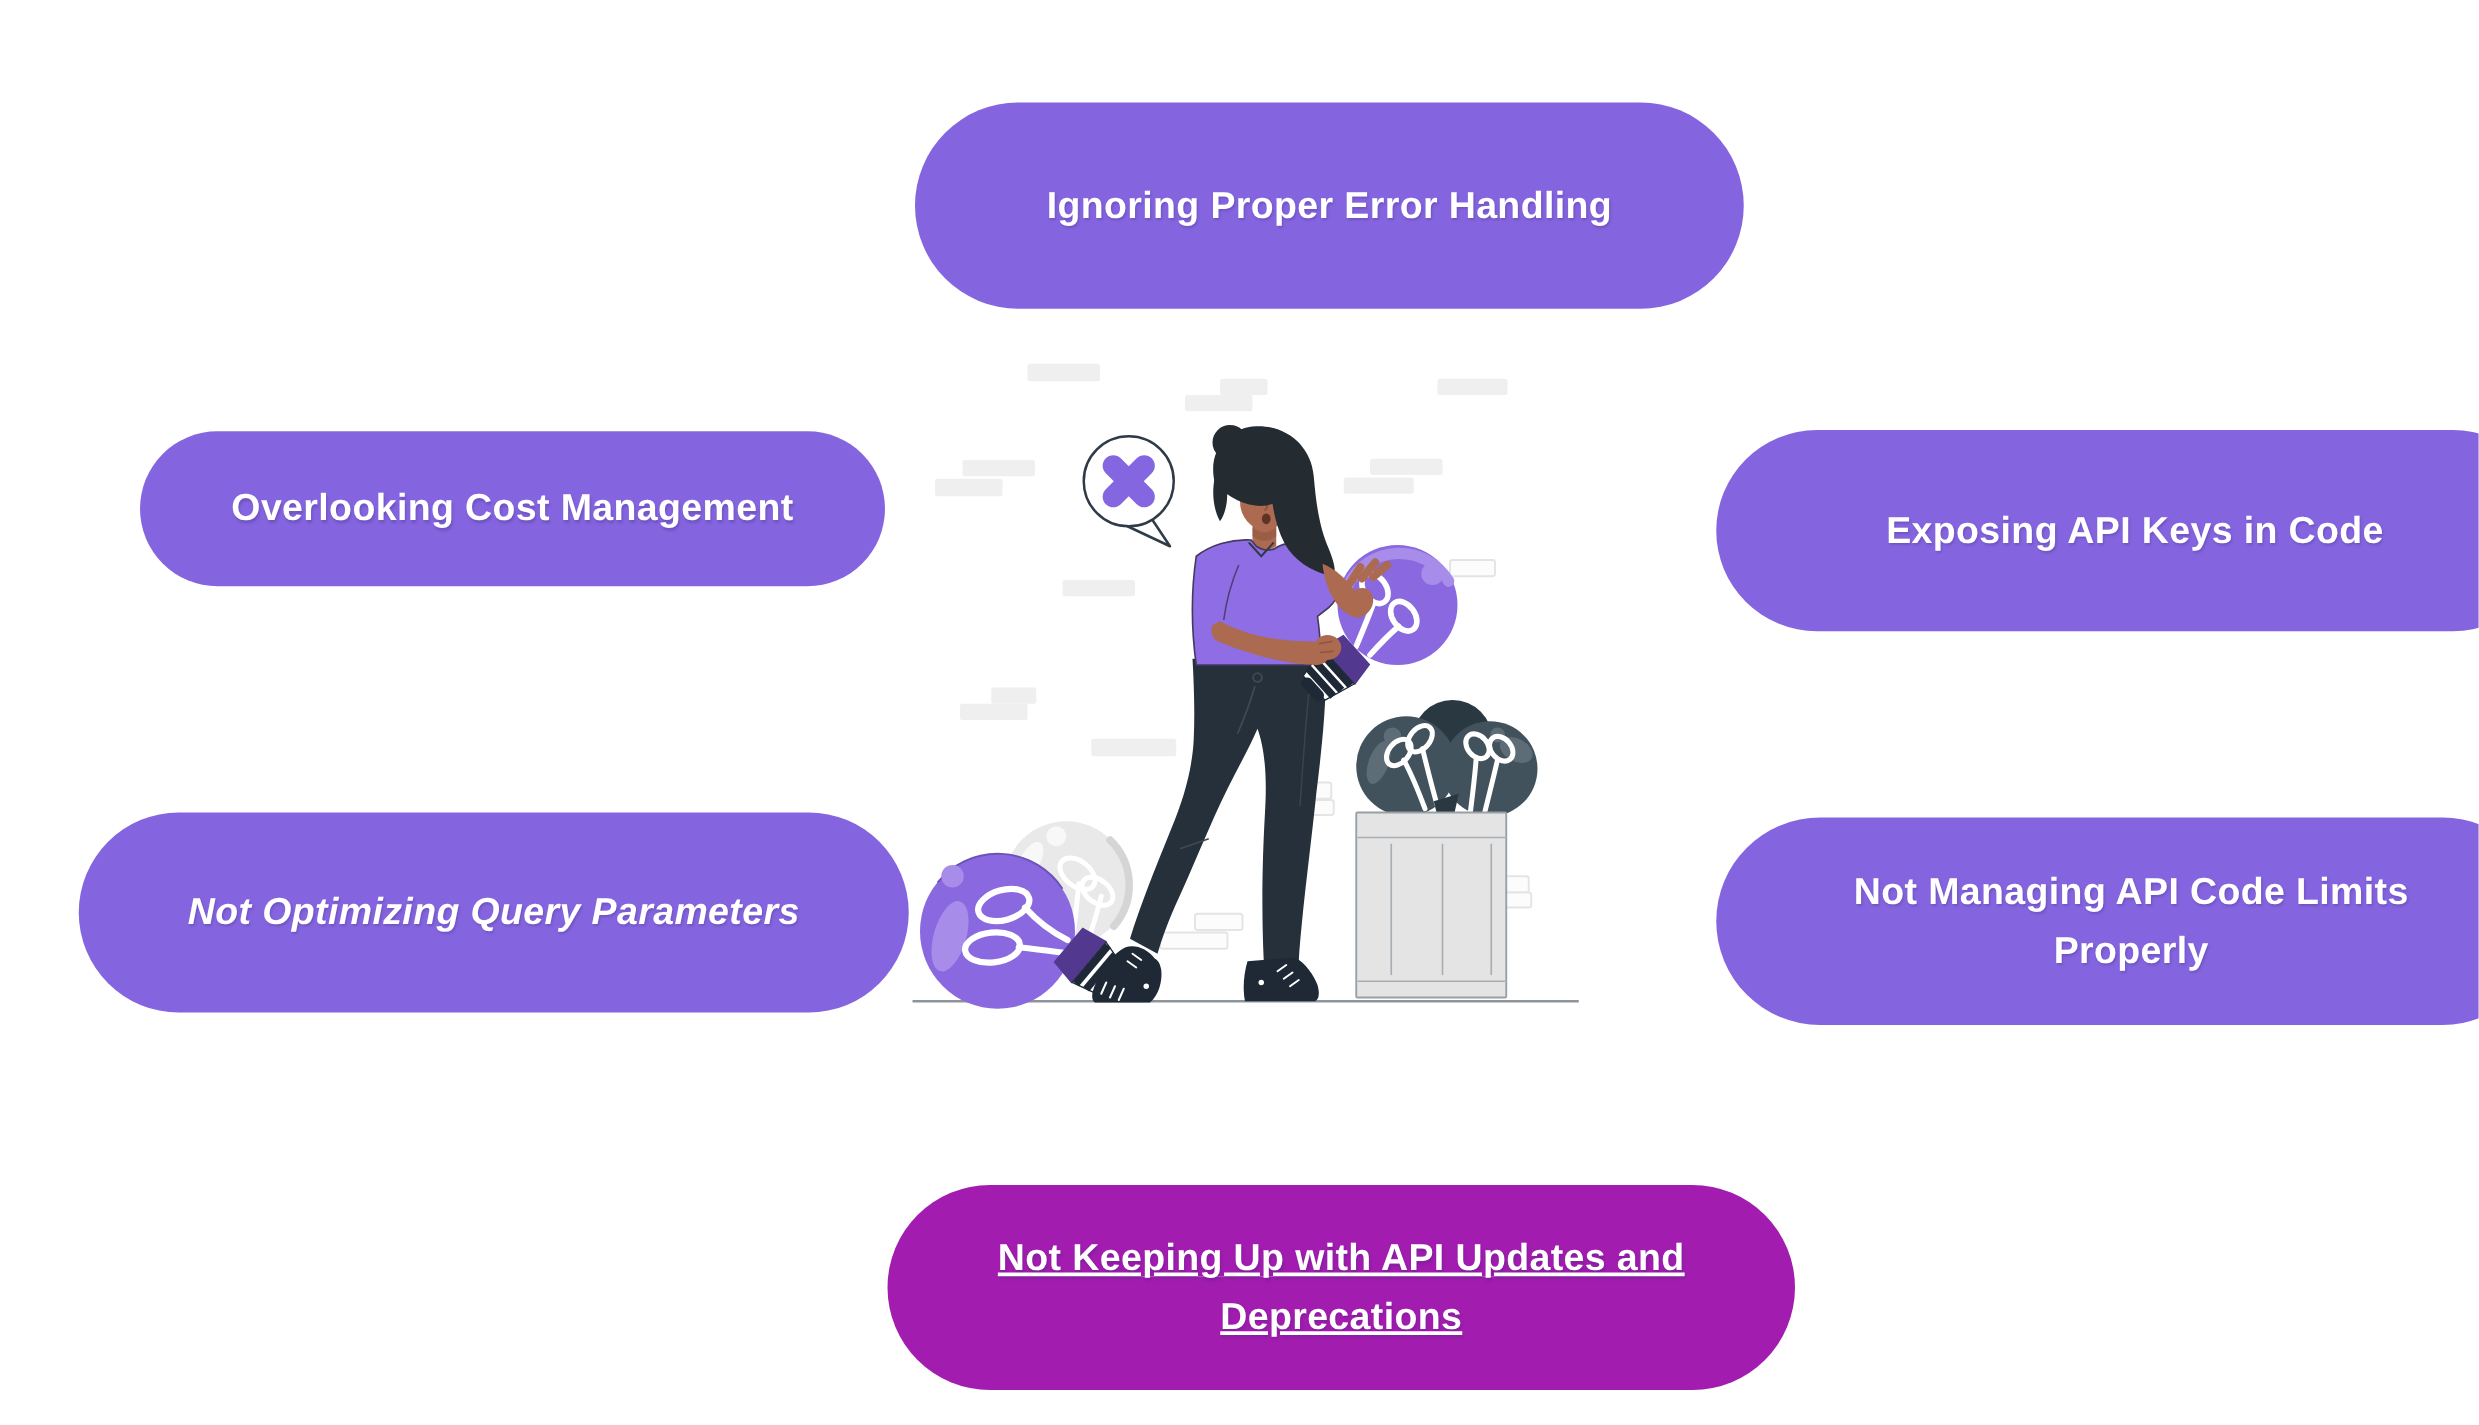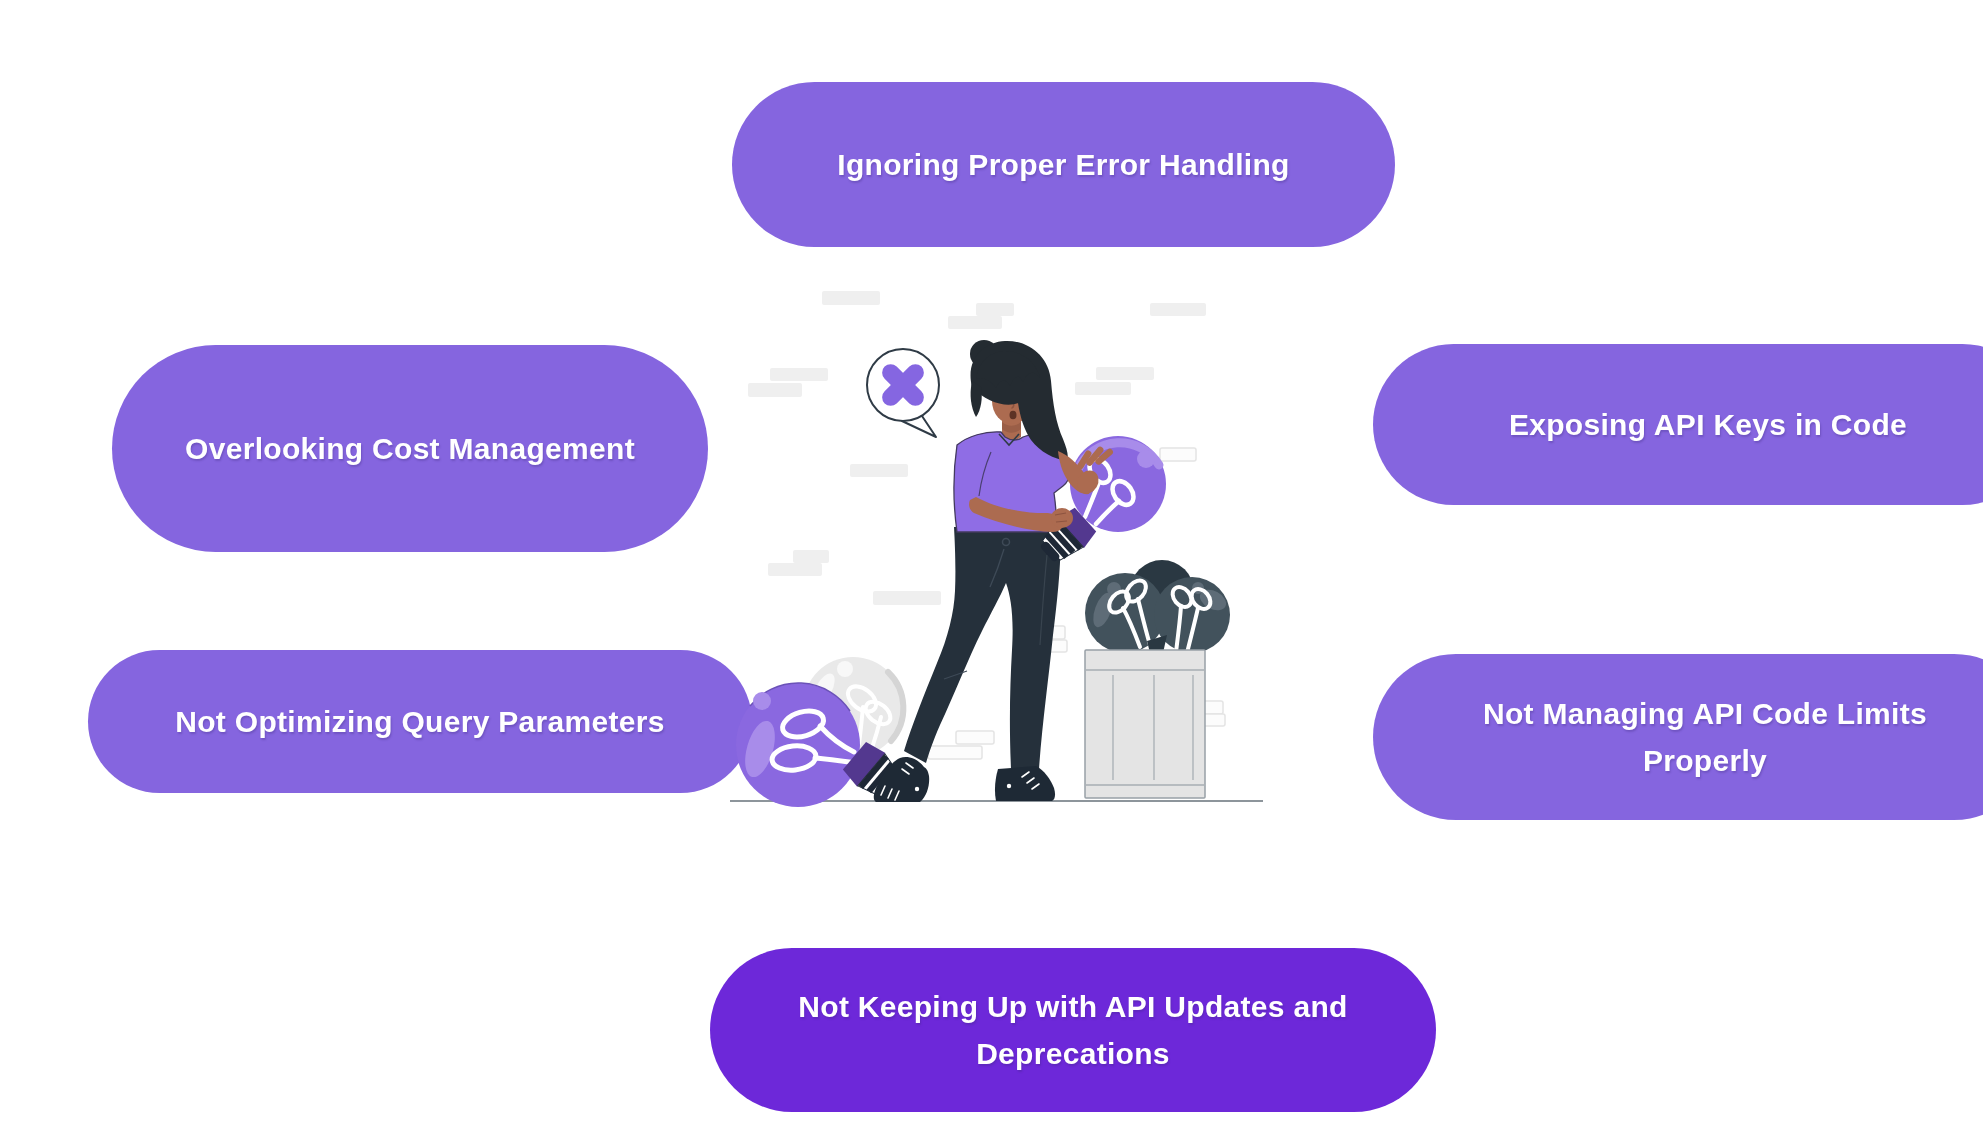--- a/index.html
+++ b/index.html
@@ -3,23 +3,23 @@
 <meta charset="utf-8">
 <style>
   html,body{margin:0;padding:0;background:#ffffff;}
   .canvas{position:relative;width:1983px;height:1140px;background:#ffffff;overflow:hidden;
           font-family:"Liberation Sans","DejaVu Sans",sans-serif;}
   .pill{position:absolute;display:flex;align-items:center;justify-content:center;
         text-align:center;border-radius:999px;color:#ffffff;font-weight:700;
         font-size:30px;line-height:1.58;letter-spacing:.3px;
         text-shadow:1px 2px 2px rgba(57,40,120,.28);margin-top:32px;}
   .pill--top        {left:732px;  top:50px;  width:523px; height:165px; padding:0 70px;}
-  .pill--left-upper {left:112px;  top:313px; width:472px; height:207px; padding:0 62px;}
+  .pill--left-upper {left:112px;  top:313px; width:472px; height:124px; padding:0 62px;}
   .pill--right-upper{left:1373px; top:312px; width:514px; height:161px; padding:0 78px;}
-  .pill--left-lower {left:88px;   top:618px; width:520px; height:143px; padding:0 72px;}
+  .pill--left-lower {left:63px;   top:618px; width:520px; height:160px; padding:0 72px;font-style:italic;}
   .pill--right-lower{left:1373px; top:622px; width:520px; height:166px; padding:0 72px;}
   .pill--bottom     {left:710px;  top:916px; width:562px; height:164px; padding:0 82px;}
   .pill span{display:block;width:100%;}
   .illustration{position:absolute;left:710px;top:255px;width:560px;height:580px;}
   .illustration svg{display:block;width:100%;height:100%;}
 </style>
 </head>
 <body>
 
 <div class="canvas">
@@ -37,21 +37,21 @@
   </div>
 
   <div class="pill pill--left-lower" style="background: rgb(133, 101, 223);">
     <span>Not Optimizing Query Parameters</span>
   </div>
 
   <div class="pill pill--right-lower" style="background: rgb(133, 101, 223);">
     <span>Not Managing API Code Limits Properly</span>
   </div>
 
-  <div class="pill pill--bottom" style="background: #6d28d9;">
+  <div class="pill pill--bottom" style="background: #a21caf; text-decoration: underline;">
     <span>Not Keeping Up with API Updates and Deprecations</span>
   </div>
 
   <div class="illustration">
     <svg viewBox="0 0 560 580" xmlns="http://www.w3.org/2000/svg">
 
       <g>
         <g fill="#EFEFEF">
           <rect x="112" y="36" width="58" height="14" rx="2"></rect>
           <rect x="266" y="48" width="38" height="13" rx="2"></rect>

